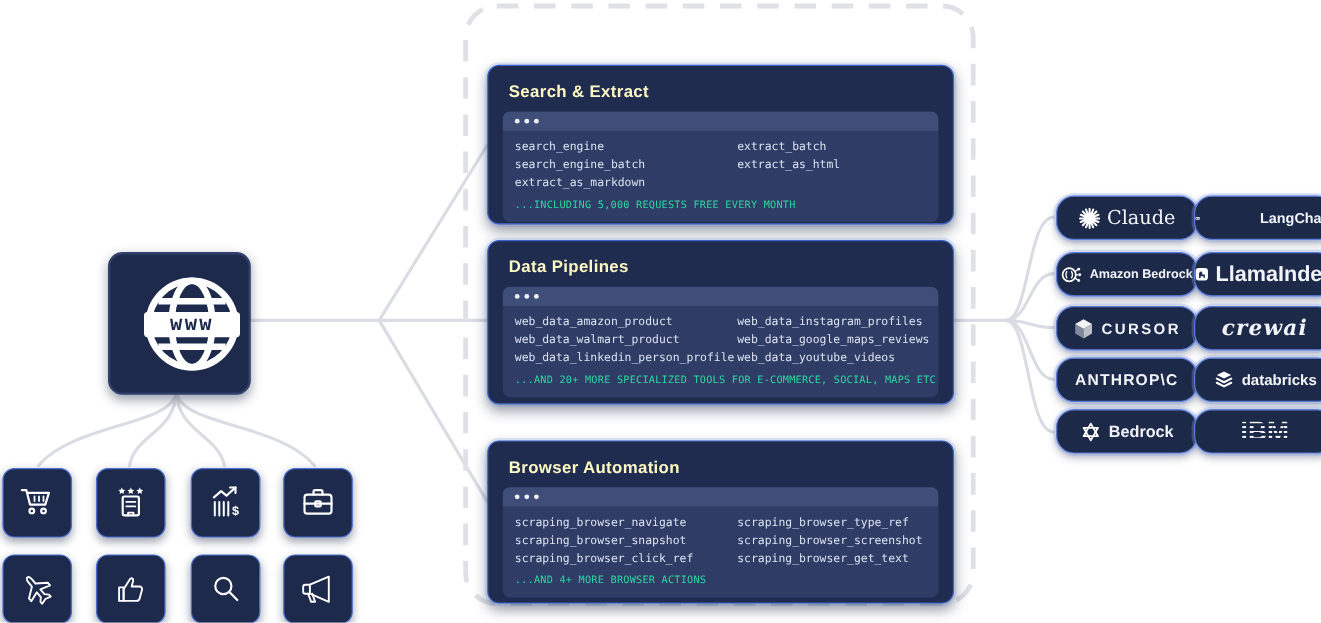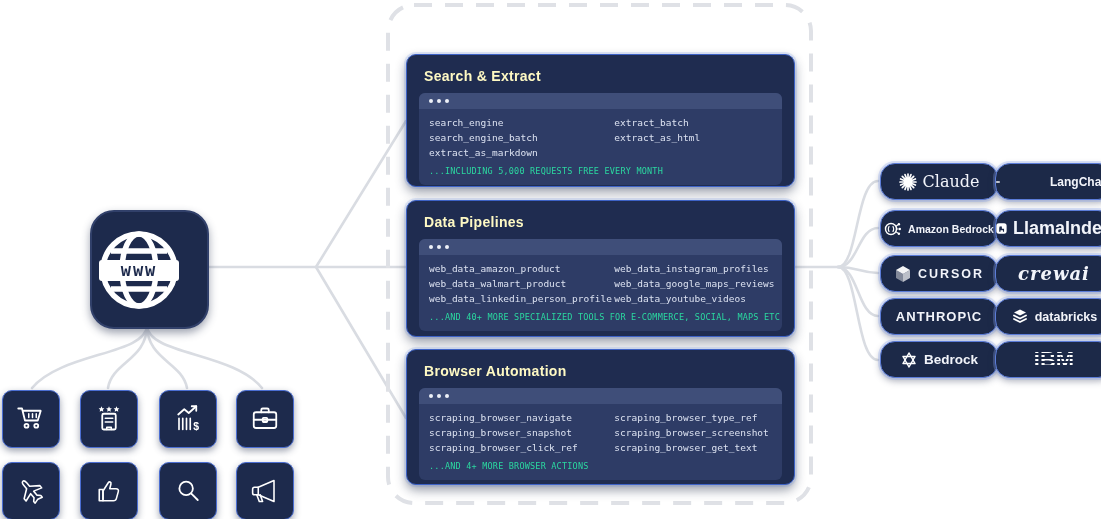--- a/index.html
+++ b/index.html
@@ -2,22 +2,22 @@
 <html><head>
 <meta charset="utf-8">
 <style>
   html,body{margin:0;padding:0;background:#ffffff;}
   #canvas{position:relative;width:1101px;height:519px;background:#ffffff;overflow:hidden;
           font-family:"Liberation Sans",sans-serif;}
   #connectors{position:absolute;left:0;top:0;z-index:0;}
 
   
   .globe-box{position:absolute;left:90px;top:210px;width:115px;height:115px;background:#1d2a4c;
-             border:2px solid #31406a;border-radius:24px;box-shadow:0 4px 9px rgba(40,50,80,.45);
-             display:flex;align-items:center;justify-content:flex-start;z-index:2;}
+             border:2px solid #31406a;border-radius:12px;box-shadow:0 4px 9px rgba(40,50,80,.45);
+             display:flex;align-items:center;justify-content:flex-end;z-index:2;}
   .globe-wrap{position:relative;width:94px;height:94px;}
   .globe-band{position:absolute;left:7px;right:7px;top:37px;height:21px;background:#ffffff;border-radius:3px;
               display:flex;align-items:center;justify-content:center;}
   .globe-band span{color:#1d2a4c;font-weight:bold;font-size:17px;letter-spacing:2px;
                    font-family:"DejaVu Sans Mono",monospace;}
 
   
   .tile{position:absolute;width:56px;height:56px;background:#1d2a4c;border:1.5px solid #4b6ed2;
         border-radius:10px;box-shadow:0 3px 7px rgba(40,50,80,.45);display:flex;align-items:center;
         justify-content:center;z-index:2;}
@@ -202,26 +202,26 @@
       </div>
       <div class="codebody">
         <div class="toolgrid">
           <span class="tool">web_data_amazon_product</span>
           <span class="tool">web_data_instagram_profiles</span>
           <span class="tool">web_data_walmart_product</span>
           <span class="tool">web_data_google_maps_reviews</span>
           <span class="tool">web_data_linkedin_person_profile</span>
           <span class="tool">web_data_youtube_videos</span>
         </div>
-        <div class="note">...AND 40+ MORE SPECIALIZED TOOLS FOR E-COMMERCE, SOCIAL, MAPS ETC</div>
+        <div class="note">...AND 20+ MORE SPECIALIZED TOOLS FOR E-COMMERCE, SOCIAL, MAPS ETC</div>
       </div>
     </div>
   </div>
 
-  <div class="panel" style="top:349px;height:136px">
+  <div class="panel" style="top:367px;height:136px">
     <div class="panel-title">Browser Automation</div>
     <div class="codewin">
       <div class="codebar">
         <span class="dot"></span>
           <span class="dot"></span>
           <span class="dot"></span>
       </div>
       <div class="codebody">
         <div class="toolgrid">
           <span class="tool">scraping_browser_navigate</span>

